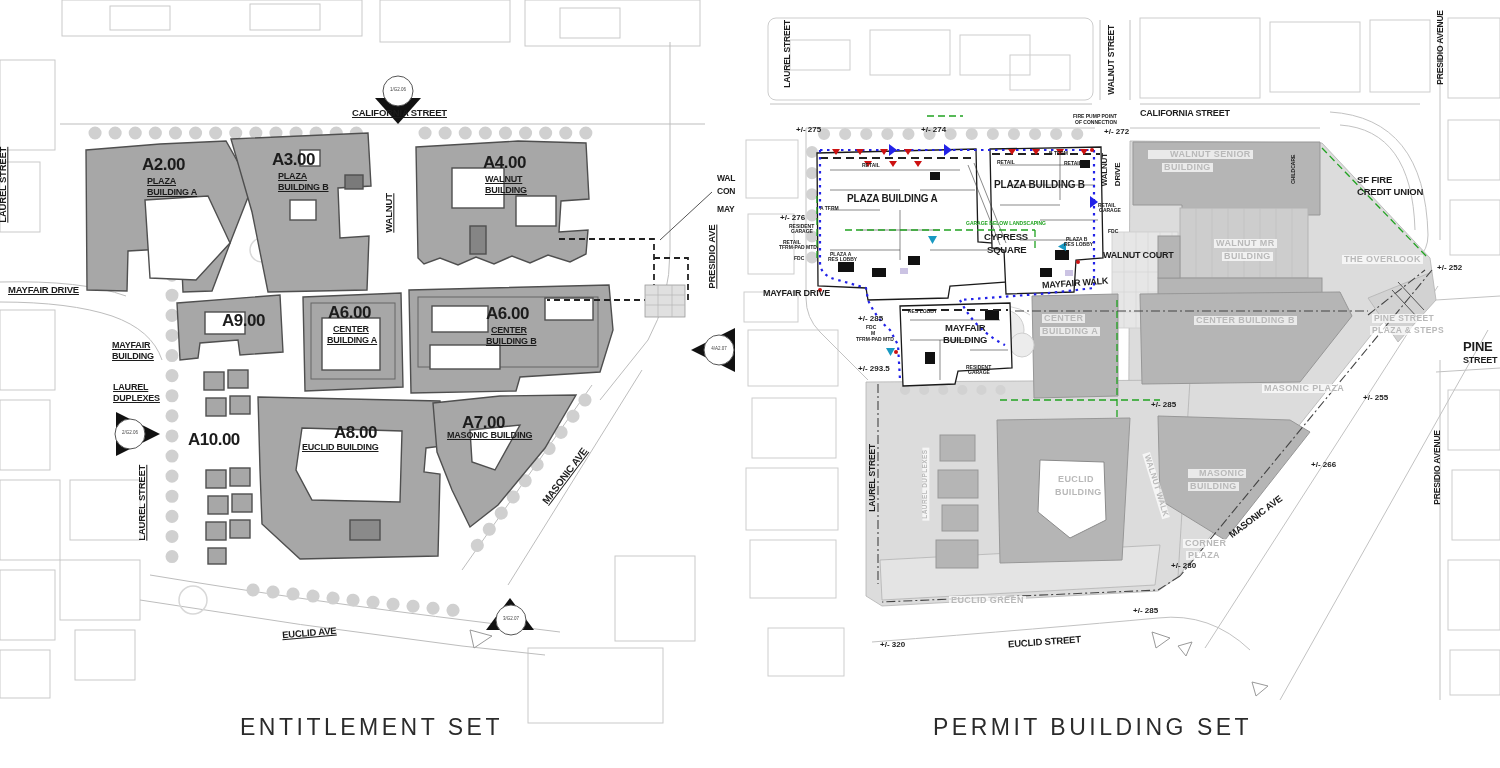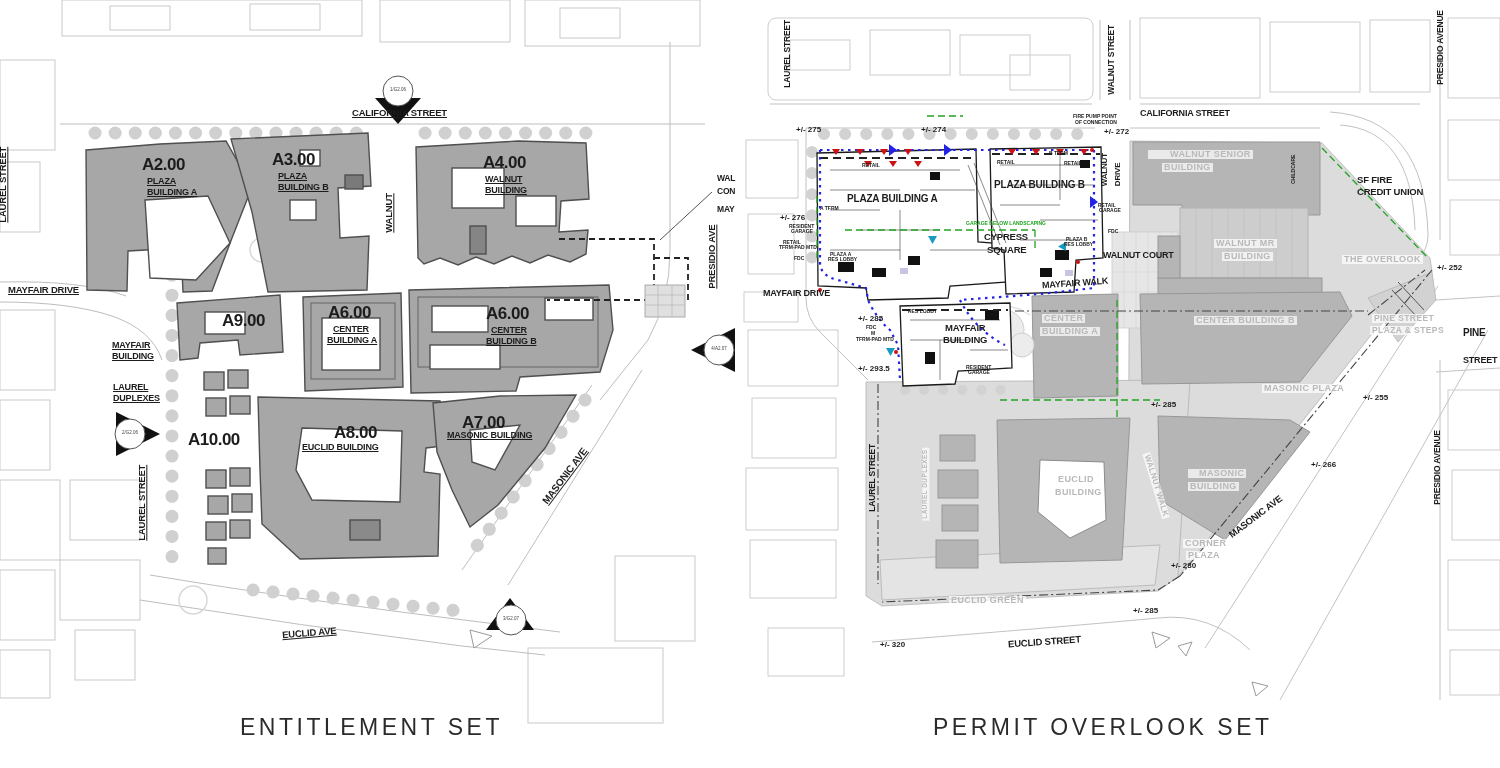--- a/index.html
+++ b/index.html
@@ -346,21 +346,21 @@
   <div class="lbl mark" style="left:498px;top:617px;">3/G2.07</div>
 </div>
 
 <div>
   <div class="lbl v" style="left:792px;top:79px;font-size:8.5px;">LAUREL STREET</div>
   <div class="lbl v" style="left:1116px;top:86px;font-size:8.5px;">WALNUT STREET</div>
   <div class="lbl v" style="left:1445px;top:76px;font-size:8.5px;">PRESIDIO AVENUE</div>
   <div class="lbl" style="left:1140px;top:109px;font-size:9px;">CALIFORNIA STREET</div>
   <div class="lbl v" style="left:877px;top:503px;font-size:8.5px;">LAUREL STREET</div>
   <div class="lbl v" style="left:1442px;top:496px;font-size:8.5px;">PRESIDIO AVENUE</div>
-  <div class="lbl" style="left:1463px;top:328px;font-size:10px;">PINE</div>
+  <div class="lbl" style="left:1463px;top:340px;font-size:13px;">PINE</div>
   <div class="lbl" style="left:1463px;top:356px;font-size:9px;">STREET</div>
   <div class="lbl" style="left:1233px;top:530px;font-size:9.5px;transform:rotate(-37deg);transform-origin:0 100%;">MASONIC AVE</div>
   <div class="lbl" style="left:1008px;top:637px;font-size:9.5px;transform:rotate(-4deg);">EUCLID STREET</div>
   <div class="lbl" style="left:763px;top:289px;font-size:9px;">MAYFAIR DRIVE</div>
 
   <div class="lbl v" style="left:1109px;top:178px;font-size:8px;">WALNUT</div>
   <div class="lbl v" style="left:1122px;top:178px;font-size:8px;">DRIVE</div>
   <div class="lbl" style="left:1103px;top:251px;font-size:9px;">WALNUT COURT</div>
   <div class="lbl" style="left:1042px;top:279px;font-size:9px;transform:rotate(-4deg);">MAYFAIR WALK</div>
   <div class="lbl gray" style="left:1150px;top:452px;font-size:8px;transform:rotate(73deg);transform-origin:0 0;">WALNUT WALK</div>
@@ -431,15 +431,15 @@
   <div class="lbl tiny" style="left:871px;top:331px;">M</div>
   <div class="lbl tiny" style="left:856px;top:337px;">TFRM-PAD MTD</div>
   <div class="lbl tiny" style="left:966px;top:365px;">RESIDENT</div>
   <div class="lbl tiny" style="left:968px;top:370px;">GARAGE</div>
   <div class="lbl tiny v" style="left:1296px;top:179px;">CHILDCARE</div>
   <div class="lbl tiny" style="left:820px;top:206px;">A TFRM</div>
   <div class="lbl tiny" style="left:1049px;top:151px;">B TFRM</div>
 </div>
 
 <div class="caption" style="left:240px;top:714px;">ENTITLEMENT SET</div>
-<div class="caption" style="left:933px;top:714px;">PERMIT OVERLOOK SET</div>
+<div class="caption" style="left:933px;top:714px;">PERMIT BUILDING SET</div>
 
 </div>
 
 </body></html>

